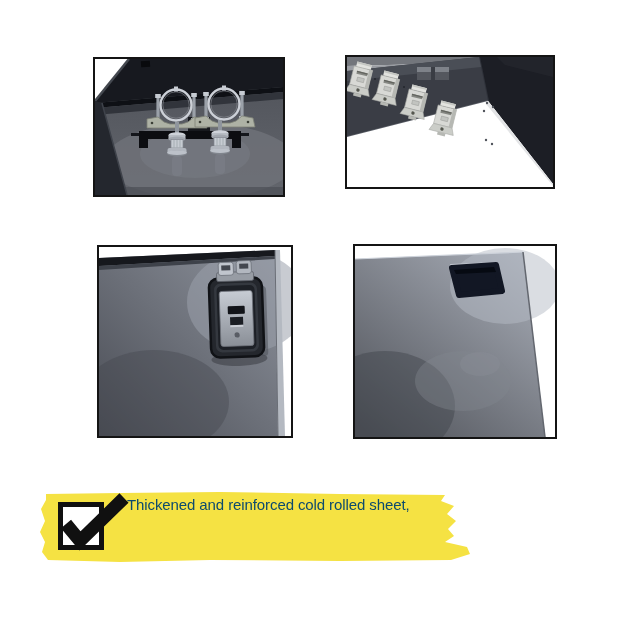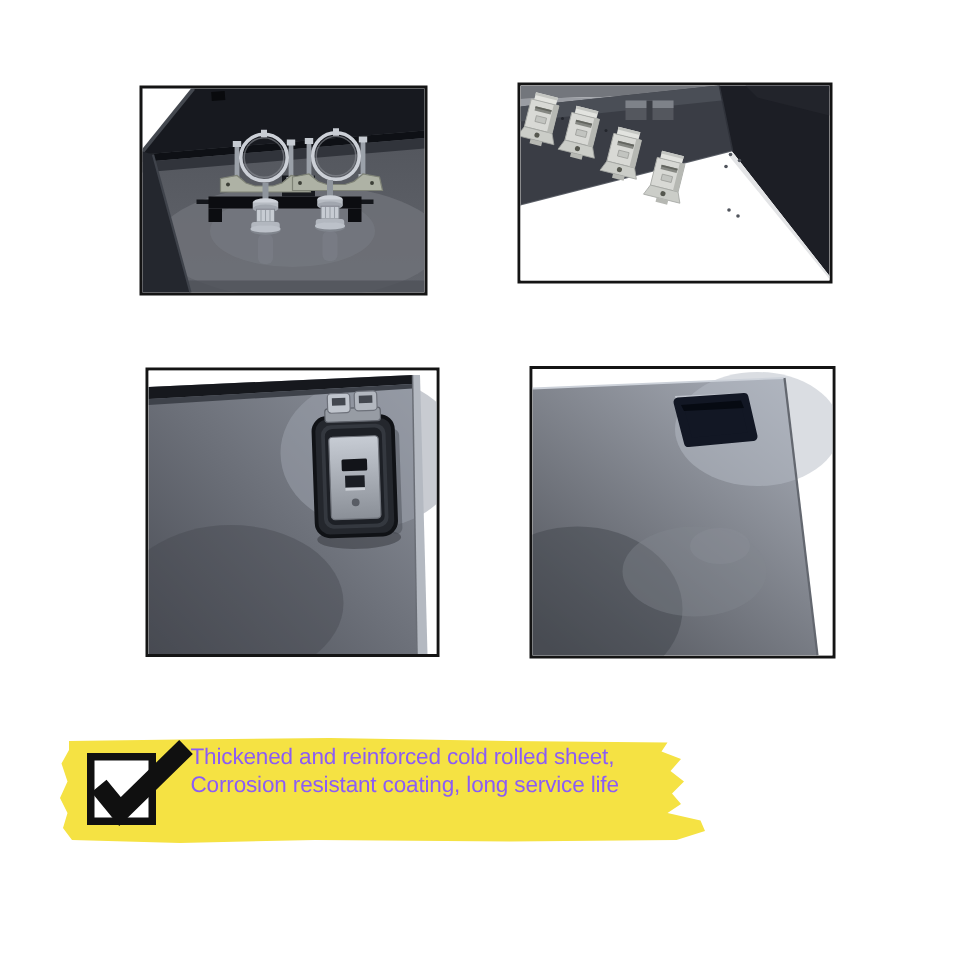--- a/index.html
+++ b/index.html
@@ -14,21 +14,21 @@
   .photo svg{display:block;}
   .banner{position:absolute;left:40px;top:490px;width:460px;height:80px;}
   .banner-bg{position:absolute;left:0;top:0;}
   .checkbox{
     position:absolute;left:18px;top:12px;width:46px;height:48px;
     background:#ffffff;border:5px solid #101010;box-sizing:border-box;
   }
   .checkmark-svg{position:absolute;left:0;top:0;pointer-events:none;}
   .banner-text{
     position:absolute;left:87px;top:6px;width:350px;
-    font-size:15px;line-height:18.5px;color:#8b5cf6;letter-spacing:-0.1px;
+    font-size:15px;line-height:18.5px;color:#0c4a6e;letter-spacing:-0.1px;
   }
   .banner-text div{white-space:nowrap;}
 </style>
 </head>
 <body>
 
 <div class="canvas">
 
   <figure class="photo" style="left:93px;top:57px;width:192px;height:140px;margin:0;">
     <svg width="188" height="136" viewBox="0 0 188 136">
@@ -248,17 +248,16 @@
       <polygon points="6,4 80,3 180,2 300,4 405,5 401,11 414,16 407,24 416,31 408,39 414,46 405,52 427,57 430,64 411,70 300,71 170,70 80,72 8,70 2,62 5,52 0,42 5,31 1,19 6,10" fill="#F5E243"></polygon>
     </svg>
 
     <div class="checkbox"></div>
     <svg class="checkmark-svg" width="440" height="80" viewBox="0 0 440 80">
       <polyline points="26,34 40,51 84,8" fill="none" stroke="#101010" stroke-width="13"></polyline>
     </svg>
 
     <div class="banner-text">
       <div>Thickened and reinforced cold rolled sheet,</div>
-      <div>Corrosion resistant coating, long service life</div>
     </div>
   </div>
 
 </div>
 
 </body></html>

